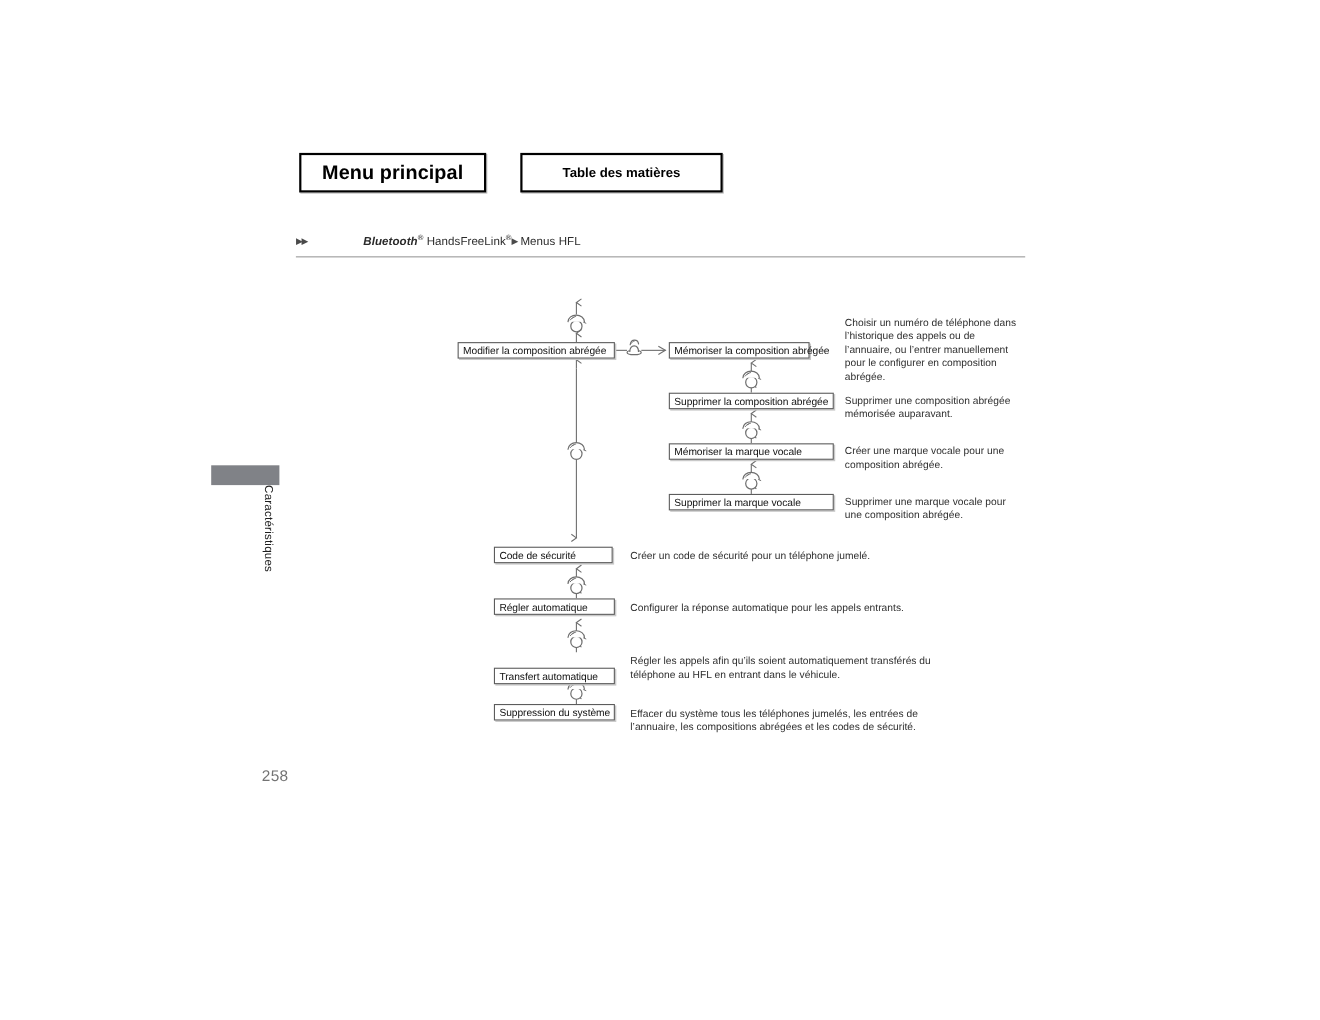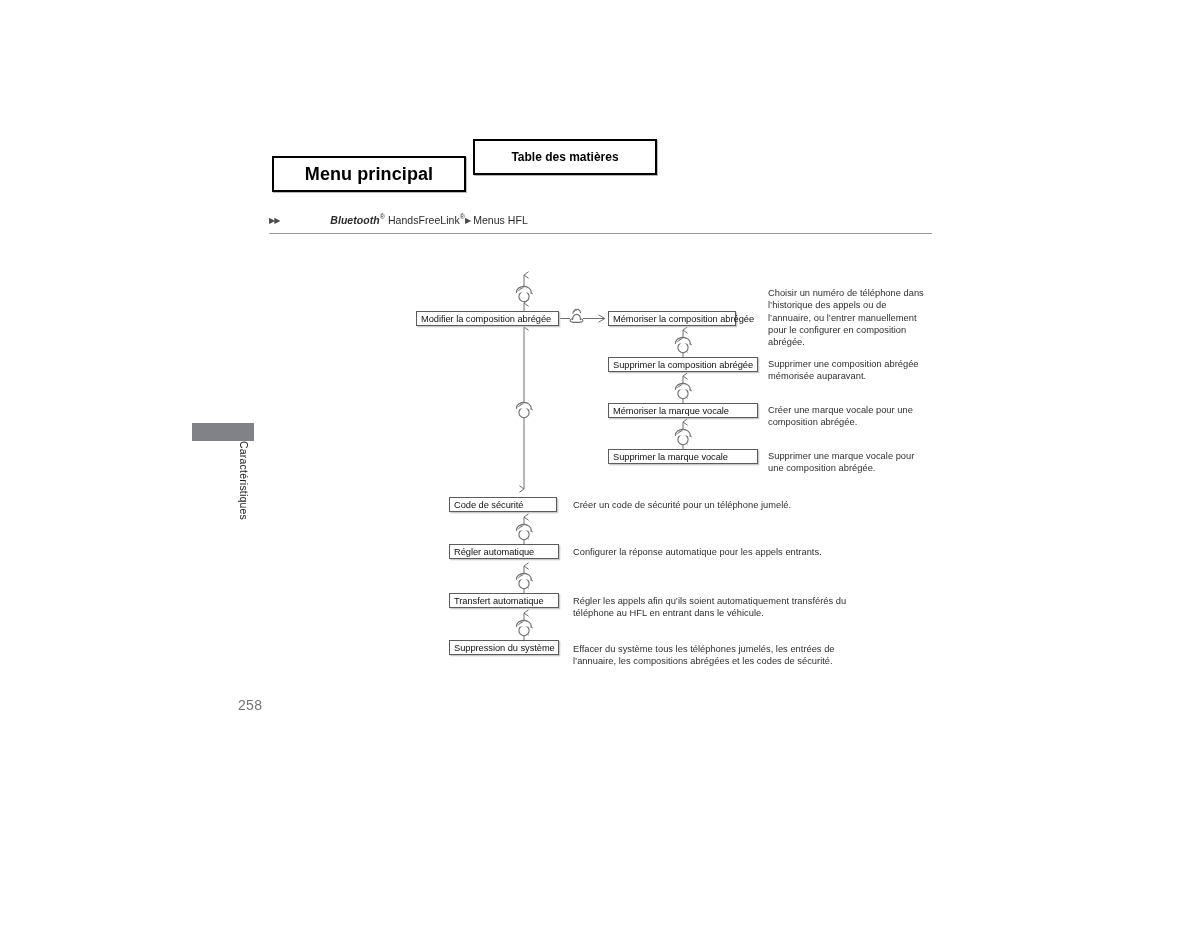--- a/index.html
+++ b/index.html
@@ -23,21 +23,21 @@
     border: 2px solid #000000;
     box-shadow: 1px 1px 0 #b9b9b9;
     display: flex;
     align-items: center;
     justify-content: center;
     font-weight: bold;
     color: #000000;
     box-sizing: border-box;
   }
   #btn-main-menu {
-    left: 272px; top: 156px; width: 194px; height: 36px;
+    left: 272px; top: 139px; width: 170px; height: 36px;
     font-size: 18px;
     letter-spacing: .1px;
   }
   #btn-toc {
     left: 473px; top: 139px; width: 184px; height: 36px;
     font-size: 12px;
     border-width: 2px;
   }
 
   
@@ -112,21 +112,21 @@
     font-weight: normal;
     color: #111111;
     white-space: nowrap;
     letter-spacing: -.05px;
   }
 
   
   #node-modifier  { left: 416px; top: 311px; width: 143px; }
   #node-code      { left: 449px; top: 497px; width: 108px; }
   #node-reponse   { left: 449px; top: 544px; width: 110px; }
-  #node-transfert { left: 449px; top: 593px; width: 110px; }
+  #node-transfert { left: 449px; top: 607px; width: 110px; }
   #node-suppsys   { left: 449px; top: 640px; width: 110px; }
 
   
   #node-memoriser-comp { left: 608px; top: 311px; width: 128px; }
   #node-supprimer-comp { left: 608px; top: 357px; width: 150px; }
   #node-memoriser-mv   { left: 608px; top: 403px; width: 150px; }
   #node-supprimer-mv   { left: 608px; top: 449px; width: 150px; }
 
   
   .desc {

